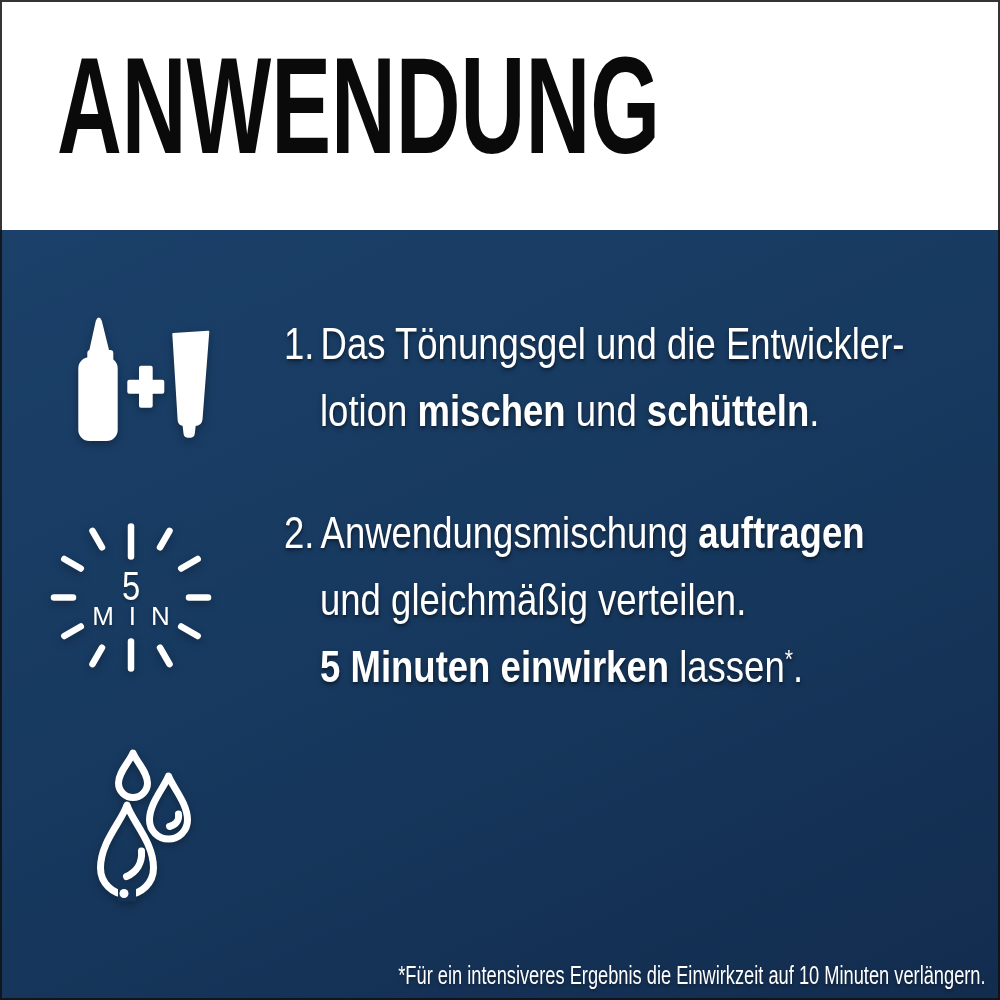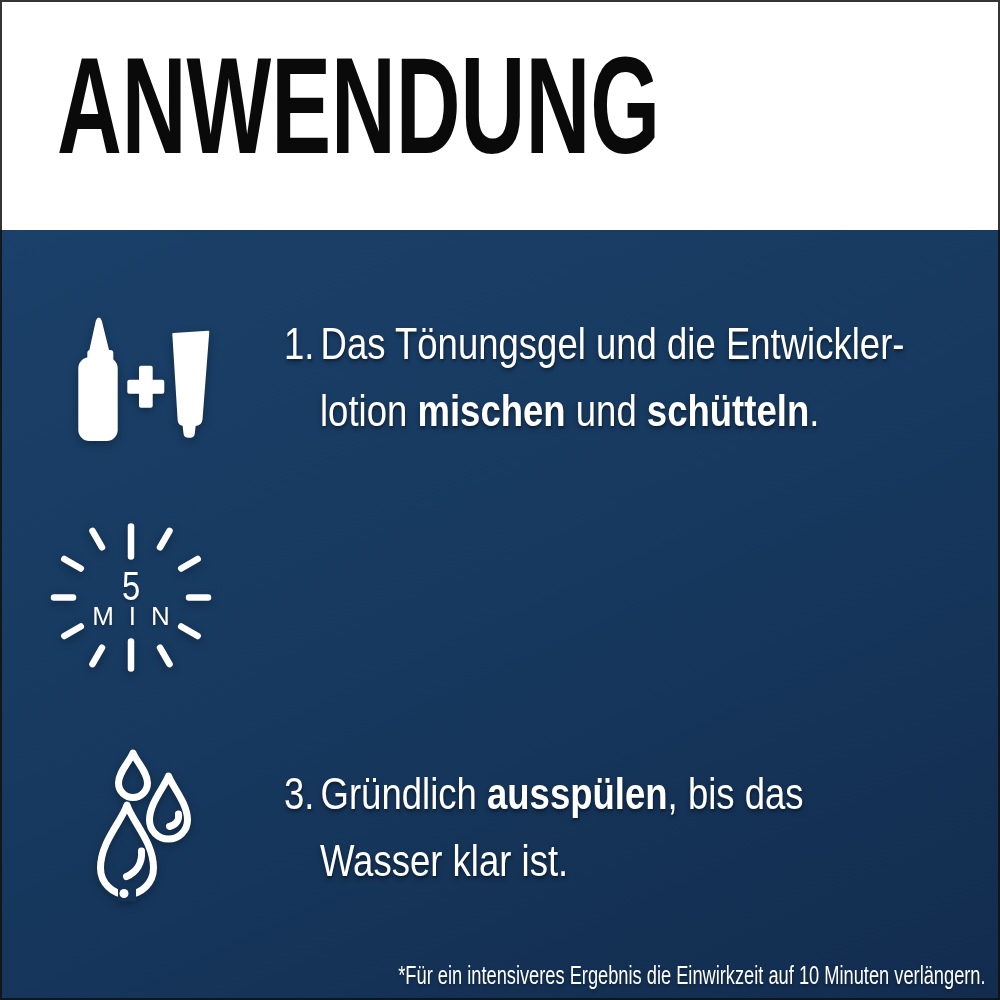--- a/index.html
+++ b/index.html
@@ -98,22 +98,23 @@
     </g>
     <line x1="30" y1="150" x2="48" y2="150" stroke="#143357" stroke-width="13"></line>
     <circle cx="36" cy="148.5" r="4.5" fill="#ffffff"></circle>
   </svg>
 
   <div class="step-text" style="top:310px;">
     <div class="line"><span class="num">1.</span><span>Das Tönungsgel und die Entwickler-</span></div>
     <div class="line cont"><span>lotion </span><span class="b">mischen</span><span> und </span><span class="b">schütteln</span><span>.</span></div>
   </div>
 
+  <div class="step-text" style="top:499px;">
+    <div class="line"><span class="num">2.</span><span>Anwendungsmischung </span><span class="b">auftragen</span></div>
+    <div class="line cont"><span>und gleichmäßig verteilen.</span></div>
+    <div class="line cont"><span class="b">5 Minuten einwirken</span><span> lassen</span><span class="sup">*</span><span>.</span></div>
+  </div>
 
-  <div class="step-text" style="top:760px;">
-    <div class="line"><span class="num">3.</span><span>Gründlich </span><span class="b">ausspülen</span><span>, bis das</span></div>
-    <div class="line cont"><span>Wasser klar ist.</span></div>
-  </div>
 
   <div class="footnote">*Für ein intensiveres Ergebnis die Einwirkzeit auf 10 Minuten verlängern.</div>
 
   <div class="frame"></div>
 </div>
 
 </body></html>

